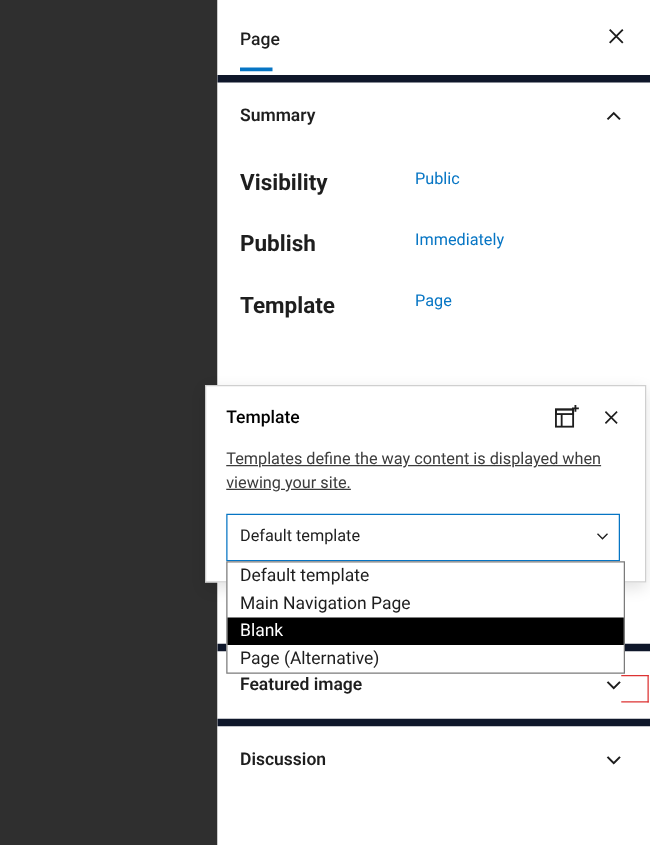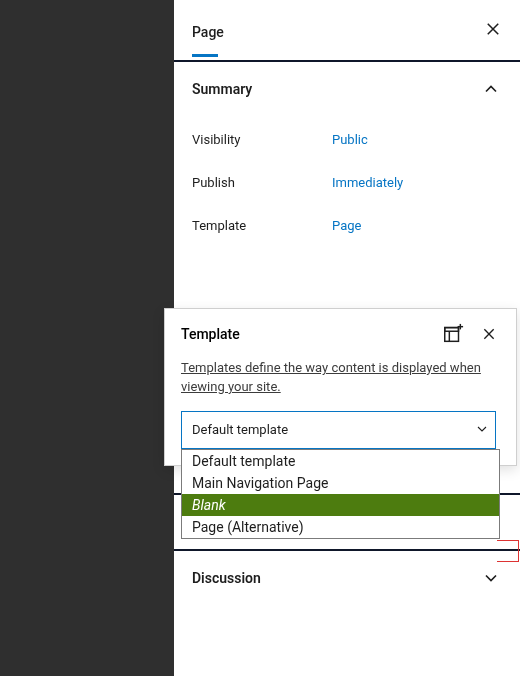--- a/index.html
+++ b/index.html
@@ -48,21 +48,21 @@
   .tab.active { color: #1e1e1e; }
   .tabs-close {
     position: absolute;
     right: 16px; top: 18px;
     width: 24px; height: 24px;
     display: flex; align-items: center; justify-content: center;
     cursor: pointer;
   }
   .section {
     padding: 16px 18px;
-    border-top: 2px solid #0f172a;
+    border-top: 6px solid #0f172a;
   }
   .section:first-of-type { border-top: 1px solid #e0e0e0; }
   .section-header {
     display: flex;
     justify-content: space-between;
     align-items: center;
     cursor: pointer;
   }
   .section-title {
     font-size: 14px;
@@ -70,22 +70,23 @@
     color: #1e1e1e;
   }
   .chevron { width: 22px; height: 22px; display:flex; align-items:center; justify-content:center; }
   .summary-rows { margin-top: 18px; }
   .row {
     display: flex;
     padding: 14px 0;
   }
   .row-label {
     width: 140px;
-    font-size: 13px;
-    color: #1e1e1e;
+    font-size: 18px;
+    color: #1e1e1e;
+    font-weight: bold;
   }
   .row-value {
     font-size: 13px;
     color: #0675c4;
     cursor: pointer;
   }
 
   
   .popover {
     position: absolute;
@@ -138,23 +139,22 @@
     border: 1px solid #7b7b7b;
     z-index: 11;
   }
   .option {
     padding: 3px 10px;
     font-size: 14px;
     color: #1e1e1e;
     cursor: pointer;
   }
   .option.highlight {
-    background: #4d7c0f;
+    background: #000000;
     color: #fff;
-    font-style: italic;
   }
   .red-edge {
     position: absolute;
     right: 1px;
     top: 540px;
     width: 22px;
     height: 22px;
     border: 1px solid #d33;
     border-left: none;
     z-index: 5;

